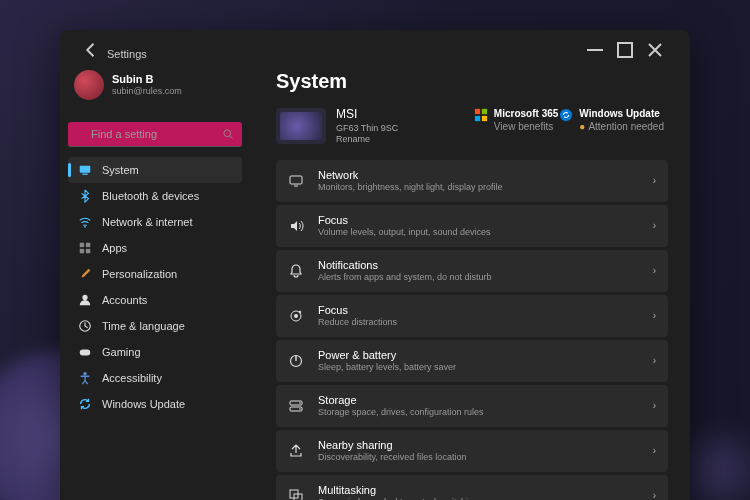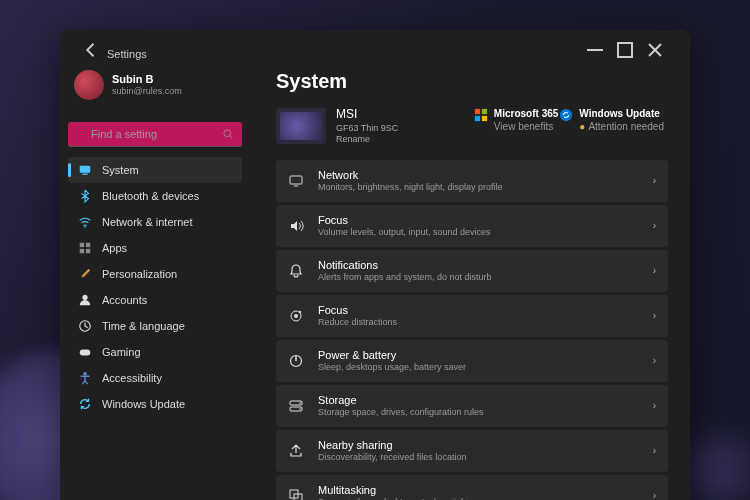--- a/index.html
+++ b/index.html
@@ -299,21 +299,21 @@
           </div>
           <div class="setting-item">
             <span class="setting-icon">
               <svg viewBox="0 0 16 16">
                 <circle cx="8" cy="8" r="5.5" stroke="currentColor" fill="none" stroke-width="1.2"></circle>
                 <path d="M8 3v5" stroke="currentColor" stroke-width="1.5"></path>
               </svg>
             </span>
             <div class="setting-text">
               <div class="setting-title">Power &amp; battery</div>
-              <div class="setting-sub">Sleep, desktops usage, battery saver</div>
+              <div class="setting-sub">Sleep, battery levels, battery saver</div>
             </div>
             <span class="chevron">›</span>
           </div>
           <div class="setting-item">
             <span class="setting-icon">
               <svg viewBox="0 0 16 16">
                 <rect x="2" y="3" width="12" height="4" rx="1" stroke="currentColor" fill="none"></rect>
                 <rect x="2" y="9" width="12" height="4" rx="1" stroke="currentColor" fill="none"></rect>
                 <circle cx="12" cy="5" r=".8" fill="currentColor"></circle>
                 <circle cx="12" cy="11" r=".8" fill="currentColor"></circle>

